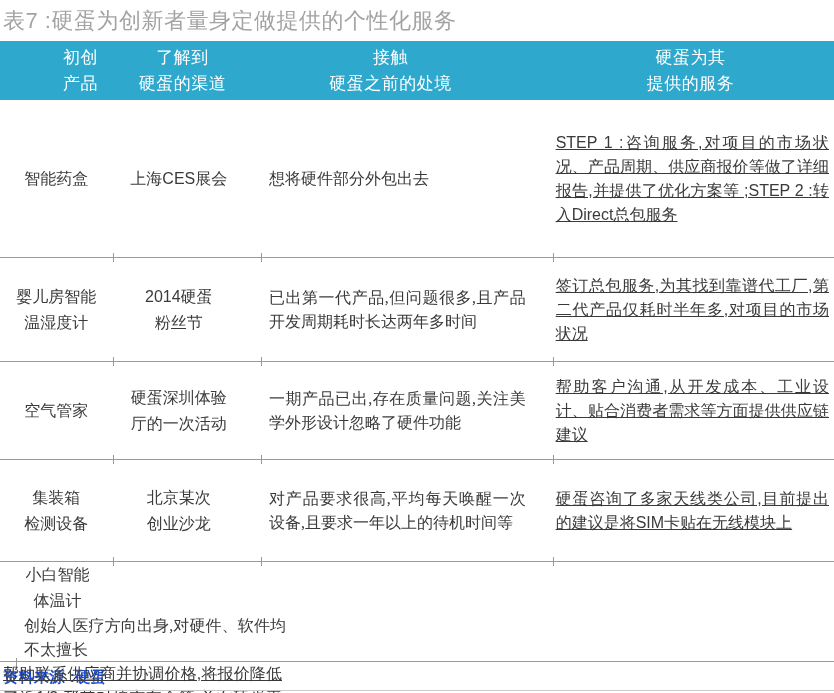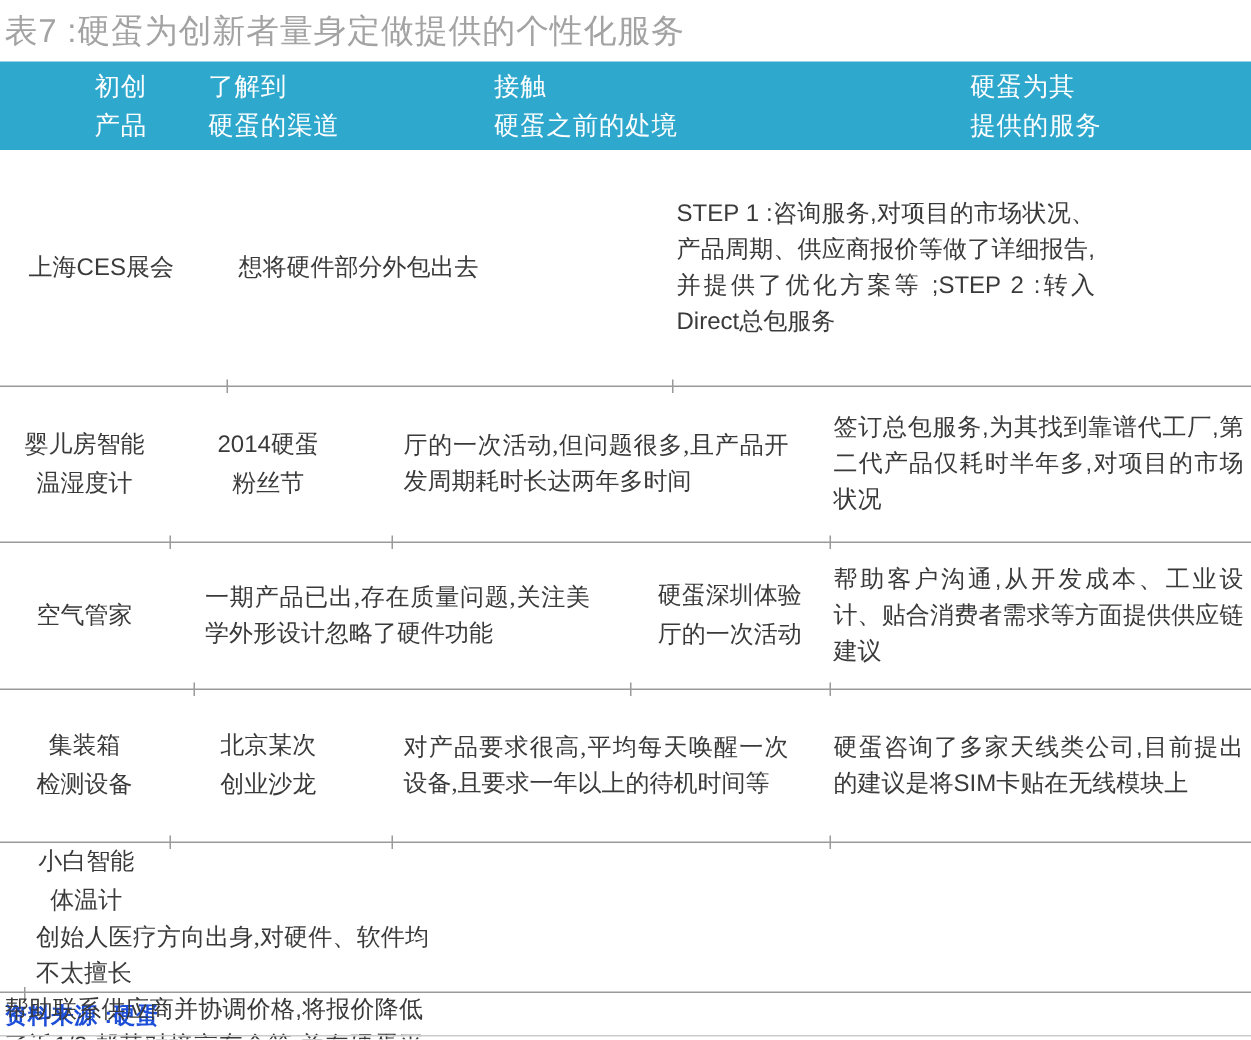--- a/index.html
+++ b/index.html
@@ -31,21 +31,21 @@
     height:59px;
     background:var(--header-bg,#2fa8ce);
   }
   .thead .cell{
     display:flex; flex-direction:column;
     align-items:center; justify-content:center;
     color:var(--header-text,#ffffff);
     font-size:17px;
     line-height:26px;
     white-space:pre-line;
-    text-align:left;
+    text-align:center;
     font-weight:400;
     letter-spacing:0.5px;
   }
   .thead .c1{ padding-left:46px; }
   .thead .c3{ padding-right:16px; }
 
   
   .row{
     display:flex;
     border-bottom:1px solid var(--line,#9a9a9a);
@@ -75,20 +75,21 @@
   .tbody .c3{
     padding:0 27px 0 8px;
     text-align:justify;
     line-height:24px;
     margin-left:16px;
   }
   .tbody .c4{
     padding:0 5px 0 3px;
     text-align:justify;
     line-height:24px;
+    text-decoration:underline;
   }
 
   
   .tbody .cell + .cell::after{
     content:"";
     position:absolute;
     left:0; bottom:-5px;
     width:1px; height:9px;
     background:var(--line,#9a9a9a);
   }
@@ -121,39 +122,40 @@
 产品</div>
       <div class="cell c2">了解到
 硬蛋的渠道</div>
       <div class="cell c3">接触
 硬蛋之前的处境</div>
       <div class="cell c4">硬蛋为其
 提供的服务</div>
     </div>
     <div class="tbody" id="tbody">
   <div class="row">
+    <div class="cell c1">智能药盒</div>
     <div class="cell c2">上海CES展会</div>
     <div class="cell c3">想将硬件部分外包出去</div>
     <div class="cell c4">STEP 1 :咨询服务,对项目的市场状况、产品周期、供应商报价等做了详细报告,并提供了优化方案等 ;STEP 2 :转入Direct总包服务</div>
   </div>
 
   <div class="row">
     <div class="cell c1">婴儿房智能
 温湿度计</div>
     <div class="cell c2">2014硬蛋
 粉丝节</div>
-    <div class="cell c3">厅的一次活动,但问题很多,且产品开发周期耗时长达两年多时间</div>
+    <div class="cell c3">已出第一代产品,但问题很多,且产品开发周期耗时长达两年多时间</div>
     <div class="cell c4">签订总包服务,为其找到靠谱代工厂,第二代产品仅耗时半年多,对项目的市场状况</div>
   </div>
 
   <div class="row">
     <div class="cell c1">空气管家</div>
-    <div class="cell c3">一期产品已出,存在质量问题,关注美学外形设计忽略了硬件功能</div>
     <div class="cell c2">硬蛋深圳体验
 厅的一次活动</div>
+    <div class="cell c3">一期产品已出,存在质量问题,关注美学外形设计忽略了硬件功能</div>
     <div class="cell c4">帮助客户沟通,从开发成本、工业设计、贴合消费者需求等方面提供供应链建议</div>
   </div>
 
   <div class="row">
     <div class="cell c1">集装箱
 检测设备</div>
     <div class="cell c2">北京某次
 创业沙龙</div>
     <div class="cell c3">对产品要求很高,平均每天唤醒一次设备,且要求一年以上的待机时间等</div>
     <div class="cell c4">硬蛋咨询了多家天线类公司,目前提出的建议是将SIM卡贴在无线模块上</div>

